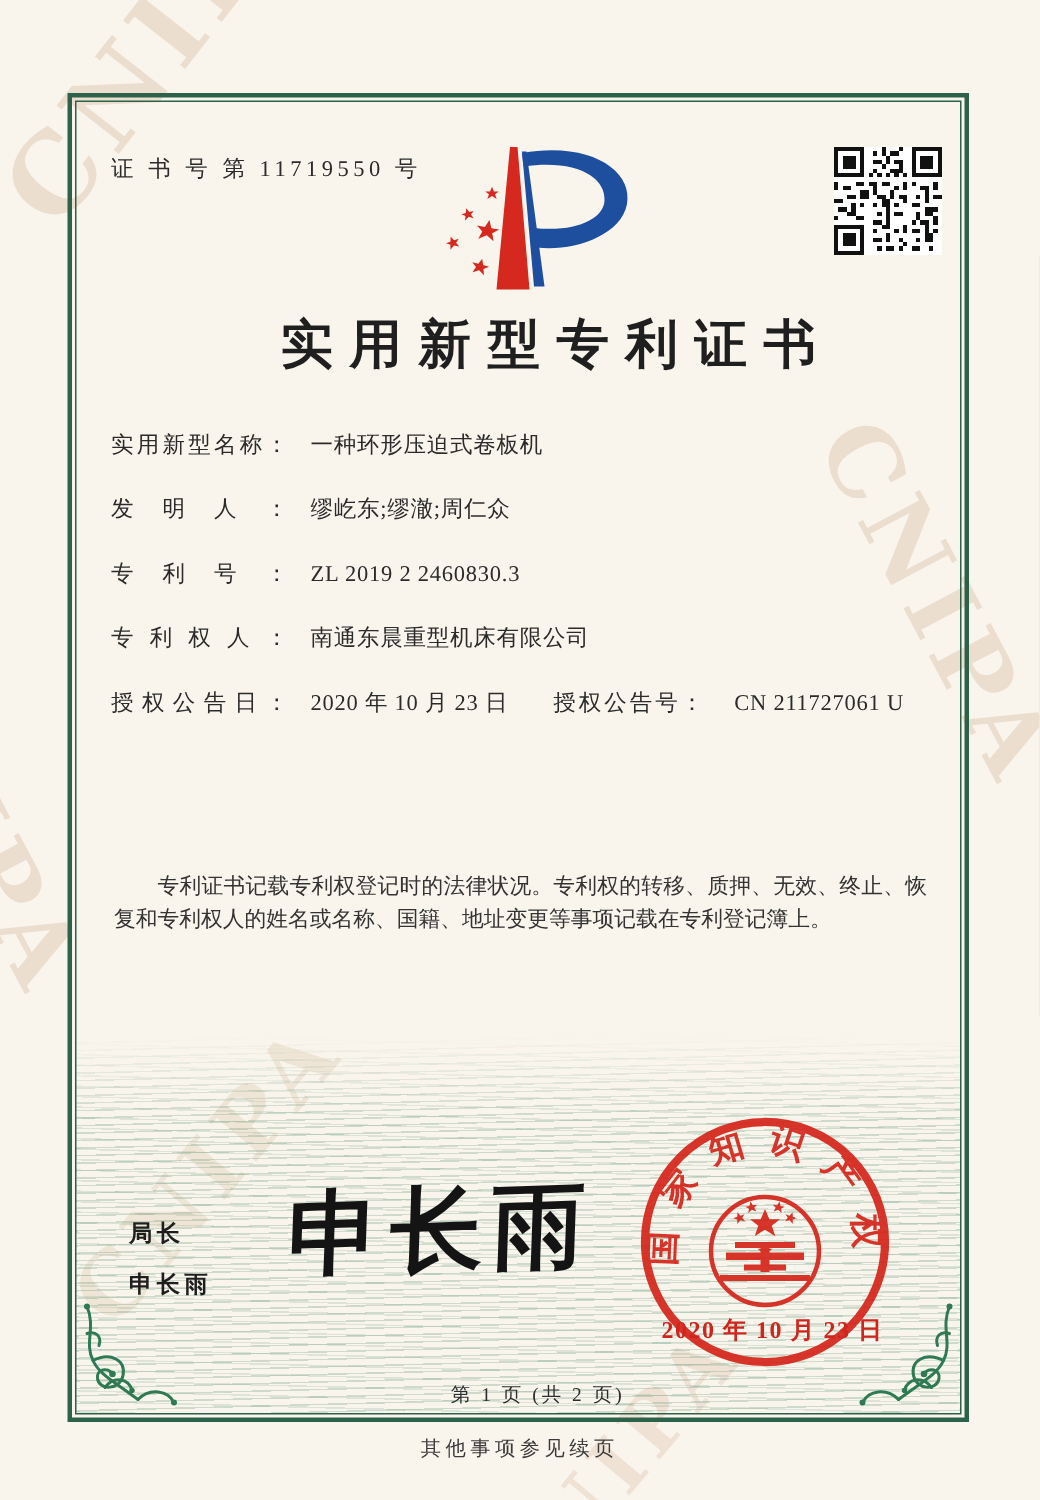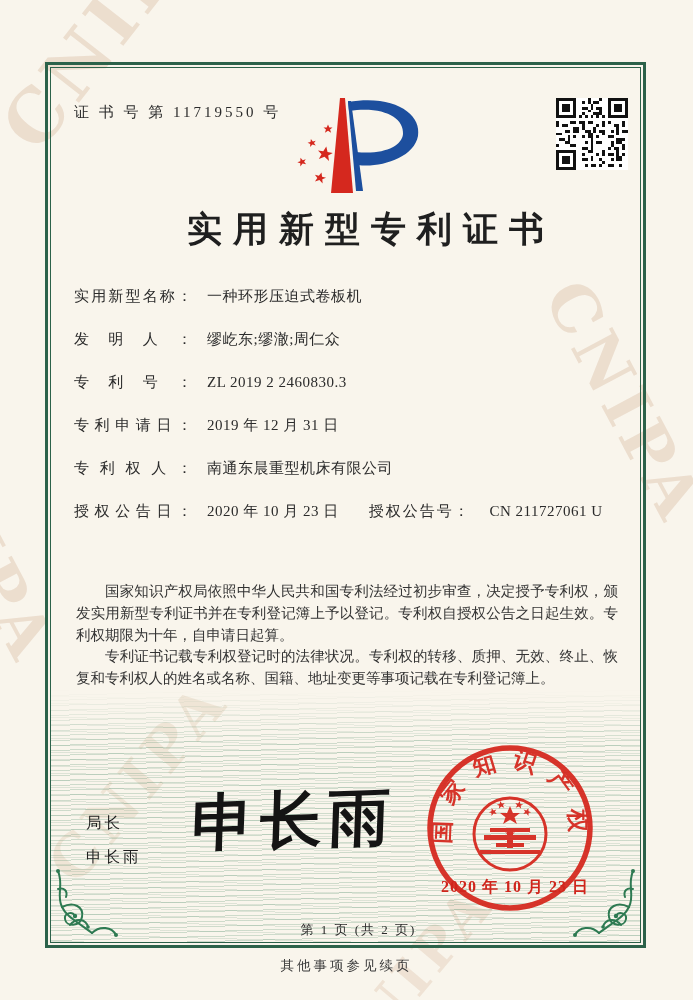--- a/index.html
+++ b/index.html
@@ -48,21 +48,21 @@
   .f-label { display:inline-block; width:118px; text-align:justify; text-align-last:justify; color:#2b2b2b; }
   .f-value { margin-left:15px; letter-spacing:0.5px; color:#2b2b2b; }
   .f-pair2 { margin-left:30px; }
   .f-label2 { letter-spacing:2px; color:#2b2b2b; }
   
   .body-text { position:absolute; left:76px; top:581px; width:542px; z-index:3;
                font-size:14.5px; line-height:21.8px; text-align:justify; color:#333; }
   .body-text p { text-indent:2em; }
   
   .director { position:absolute; left:86px; top:806px; z-index:3;
-              font-size:15.5px; font-weight:400; letter-spacing:3px; line-height:34px; color:#1e1e1e; }
+              font-size:15.5px; font-weight:700; letter-spacing:3px; line-height:34px; color:#1e1e1e; }
   .autograph { position:absolute; left:192px; top:778px; width:220px; z-index:3;
                font-size:62px; font-weight:700; letter-spacing:6px; color:#141414;
                transform:rotate(-2deg) skewX(-4deg); }
   .seal { position:absolute; left:424px; top:742px; width:172px; height:172px; z-index:4; opacity:0.94; }
   .seal-date { position:absolute; left:420px; top:877px; width:190px; z-index:5; text-align:center;
                font-size:16px; font-weight:700; letter-spacing:1px; color:#d0251c; }
   .page-info { position:absolute; left:0; right:0; top:921px; z-index:3; text-align:center;
                font-size:13px; letter-spacing:2px; color:#2d2d2d;padding-left:24px; }
   .note { position:absolute; left:0; right:0; top:957px; z-index:3; text-align:center;
           font-size:13.5px; letter-spacing:3px; color:#3a3a3a; }
@@ -156,39 +156,34 @@
     </div>
     <div class="f-row">
       <span class="f-label">发明人：</span>
       <span class="f-value">缪屹东;缪澈;周仁众</span>
     </div>
     <div class="f-row">
       <span class="f-label">专利号：</span>
       <span class="f-value">ZL 2019 2 2460830.3</span>
     </div>
     <div class="f-row">
-      <span class="f-label">专利申请日：</span>
-      <span class="f-value">2019 年 12 月 31 日</span>
-    </div>
-    <div class="f-row">
       <span class="f-label">专利权人：</span>
       <span class="f-value">南通东晨重型机床有限公司</span>
     </div>
     <div class="f-row">
       <span class="f-label">授权公告日：</span>
       <span class="f-value">2020 年 10 月 23 日</span>
       <span class="f-pair2">
         <span class="f-label2">授权公告号：</span>
         <span class="f-value">CN 211727061 U</span>
       </span>
     </div>
   </div>
 
   <div class="body-text">
-    <p>国家知识产权局依照中华人民共和国专利法经过初步审查，决定授予专利权，颁发实用新型专利证书并在专利登记簿上予以登记。专利权自授权公告之日起生效。专利权期限为十年，自申请日起算。</p>
     <p>专利证书记载专利权登记时的法律状况。专利权的转移、质押、无效、终止、恢复和专利权人的姓名或名称、国籍、地址变更等事项记载在专利登记簿上。</p>
   </div>
 
   <div class="director">
     <div>局长</div>
     <div>申长雨</div>
   </div>
   <div class="autograph">申长雨</div>
 
   <svg class="seal" viewBox="0 0 172 172">

